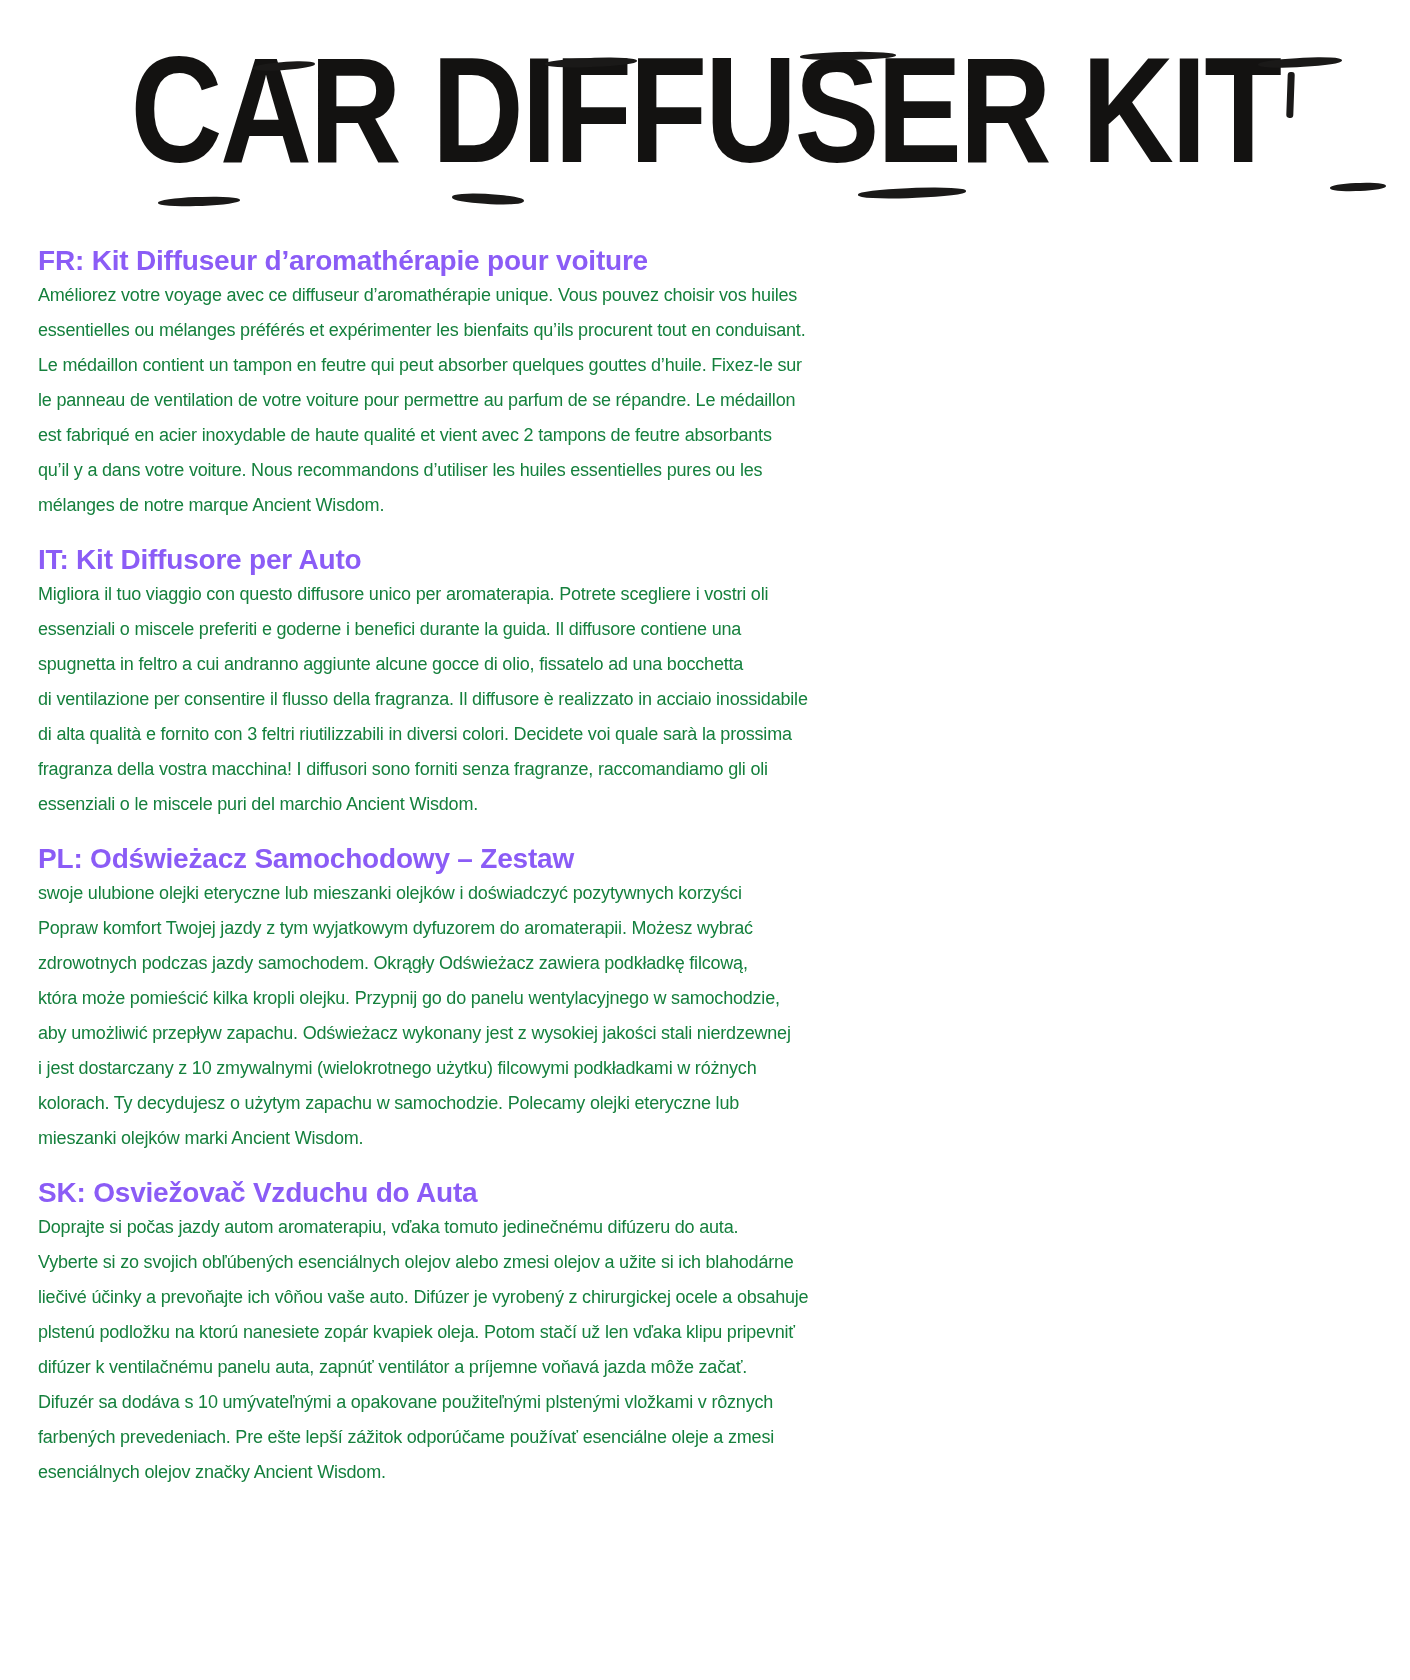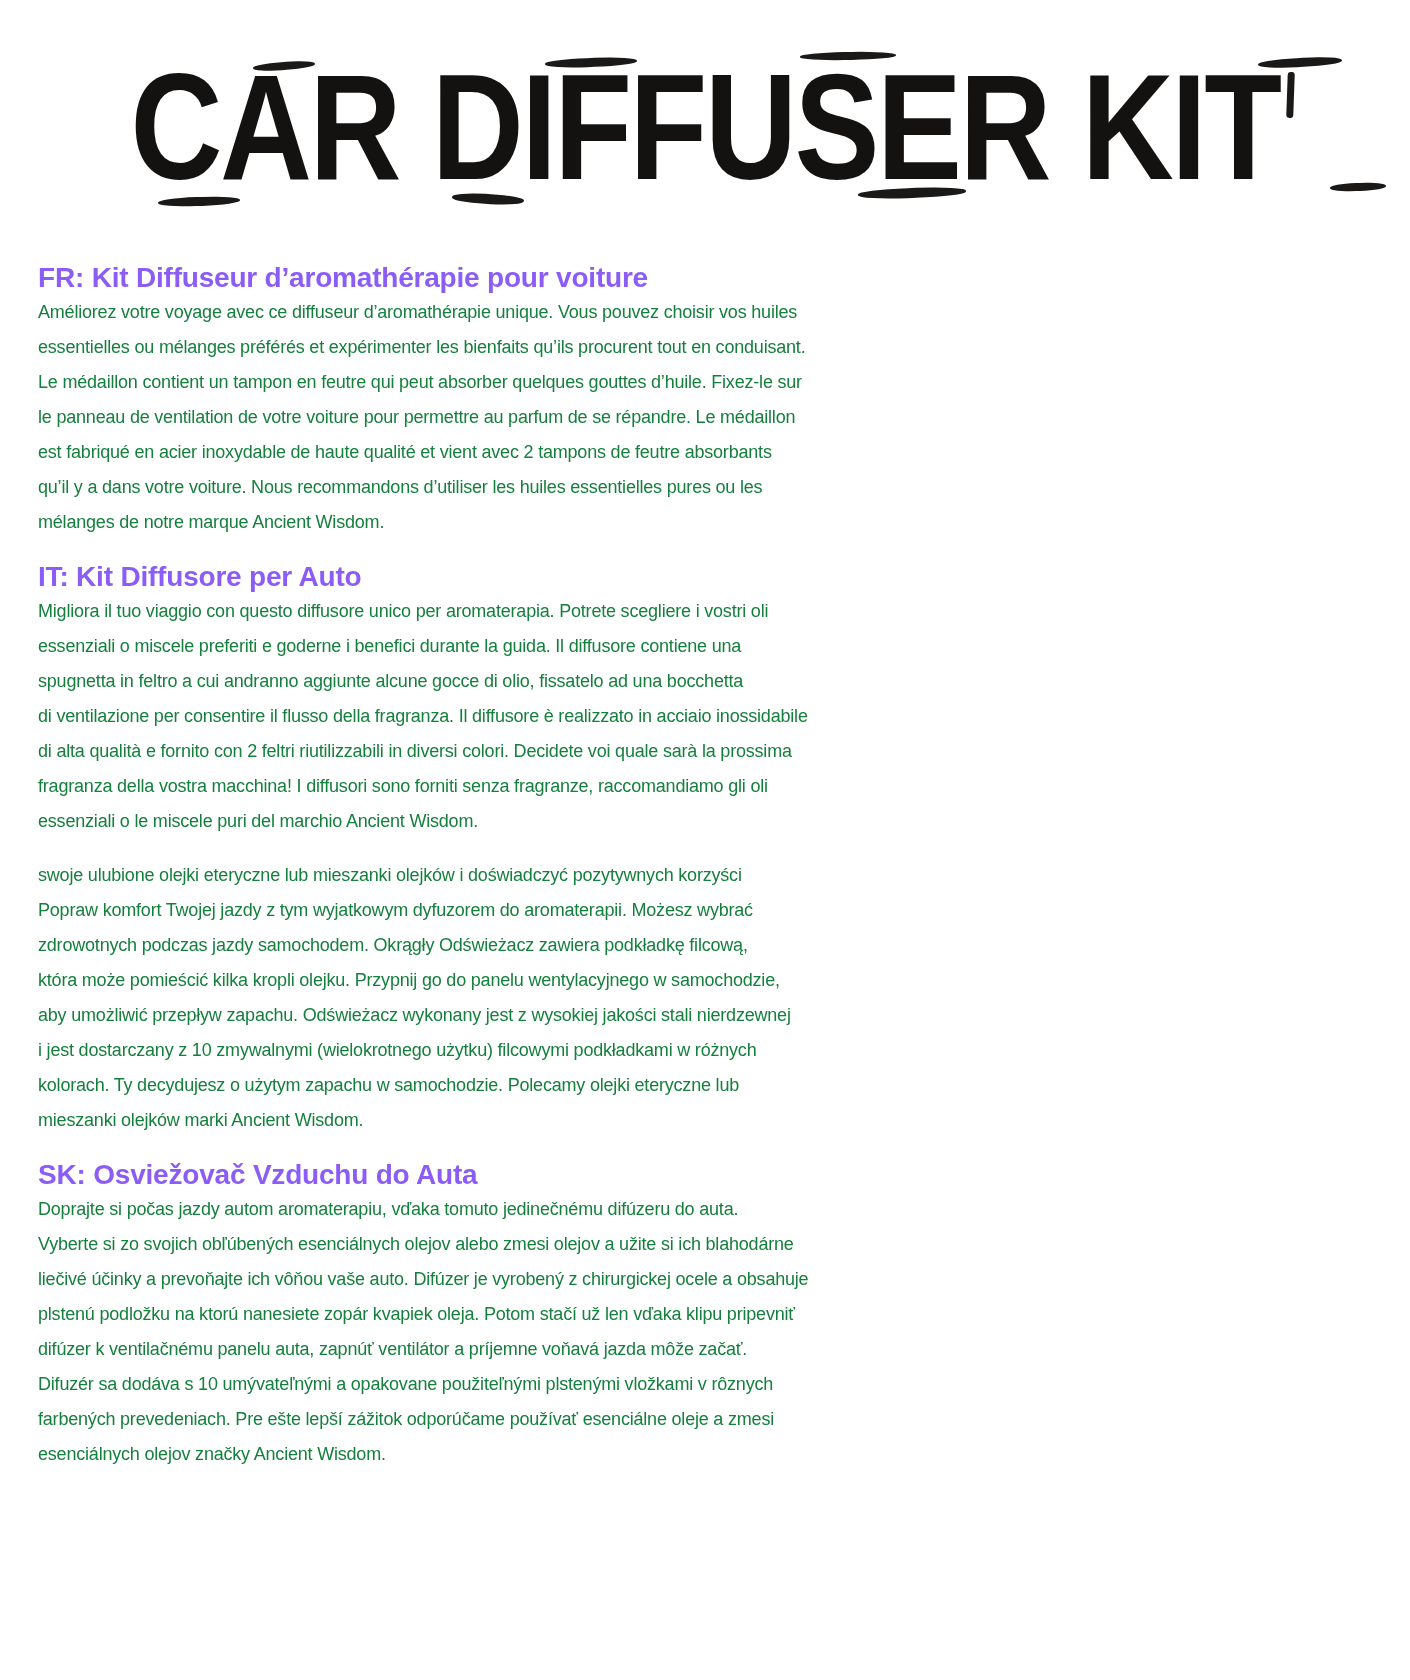--- a/index.html
+++ b/index.html
@@ -16,21 +16,21 @@
     overflow: hidden;
   }
   .page {
     position: relative;
     width: 1410px;
     height: 1680px;
   }
   
   .title-block {
     position: relative;
-    padding-top: 52px;
+    padding-top: 35px;
     height: 152px;
     text-align: center;
   }
   .page-title {
     margin: 0;
     font-size: 150px;
     font-weight: bold;
     line-height: 150px;
     letter-spacing: -3px;
     white-space: nowrap;
@@ -114,27 +114,28 @@
         </div>
     </section>
 
     <section class="lang-section">
       <h2 class="section-heading">IT: Kit Diffusore per Auto</h2>
       <div class="lines">
           <div class="line">Migliora il tuo viaggio con questo diffusore unico per aromaterapia. Potrete scegliere i vostri oli</div>
           <div class="line">essenziali o miscele preferiti e goderne i benefici durante la guida. Il diffusore contiene una</div>
           <div class="line">spugnetta in feltro a cui andranno aggiunte alcune gocce di olio, fissatelo ad una bocchetta</div>
           <div class="line">di ventilazione per consentire il flusso della fragranza. Il diffusore è realizzato in acciaio inossidabile</div>
-          <div class="line">di alta qualità e fornito con 2 feltri riutilizzabili in diversi colori. Decidete voi quale sarà la prossima</div>
+          <div class="line">di alta qualità e fornito con 3 feltri riutilizzabili in diversi colori. Decidete voi quale sarà la prossima</div>
           <div class="line">fragranza della vostra macchina! I diffusori sono forniti senza fragranze, raccomandiamo gli oli</div>
           <div class="line">essenziali o le miscele puri del marchio Ancient Wisdom.</div>
         </div>
     </section>
 
     <section class="lang-section">
+      <h2 class="section-heading">PL: Odświeżacz Samochodowy – Zestaw</h2>
       <div class="lines">
           <div class="line">swoje ulubione olejki eteryczne lub mieszanki olejków i doświadczyć pozytywnych korzyści</div>
           <div class="line">Popraw komfort Twojej jazdy z tym wyjatkowym dyfuzorem do aromaterapii.  Możesz wybrać</div>
           <div class="line">zdrowotnych podczas jazdy samochodem. Okrągły Odświeżacz zawiera podkładkę filcową,</div>
           <div class="line">która może pomieścić kilka kropli olejku. Przypnij go do panelu wentylacyjnego w samochodzie,</div>
           <div class="line">aby umożliwić przepływ zapachu. Odświeżacz wykonany jest z wysokiej jakości stali nierdzewnej</div>
           <div class="line">i jest dostarczany z 10 zmywalnymi (wielokrotnego użytku) filcowymi podkładkami w różnych</div>
           <div class="line">kolorach. Ty decydujesz o użytym zapachu w samochodzie. Polecamy olejki eteryczne lub</div>
           <div class="line">mieszanki olejków marki Ancient Wisdom.</div>
         </div>

